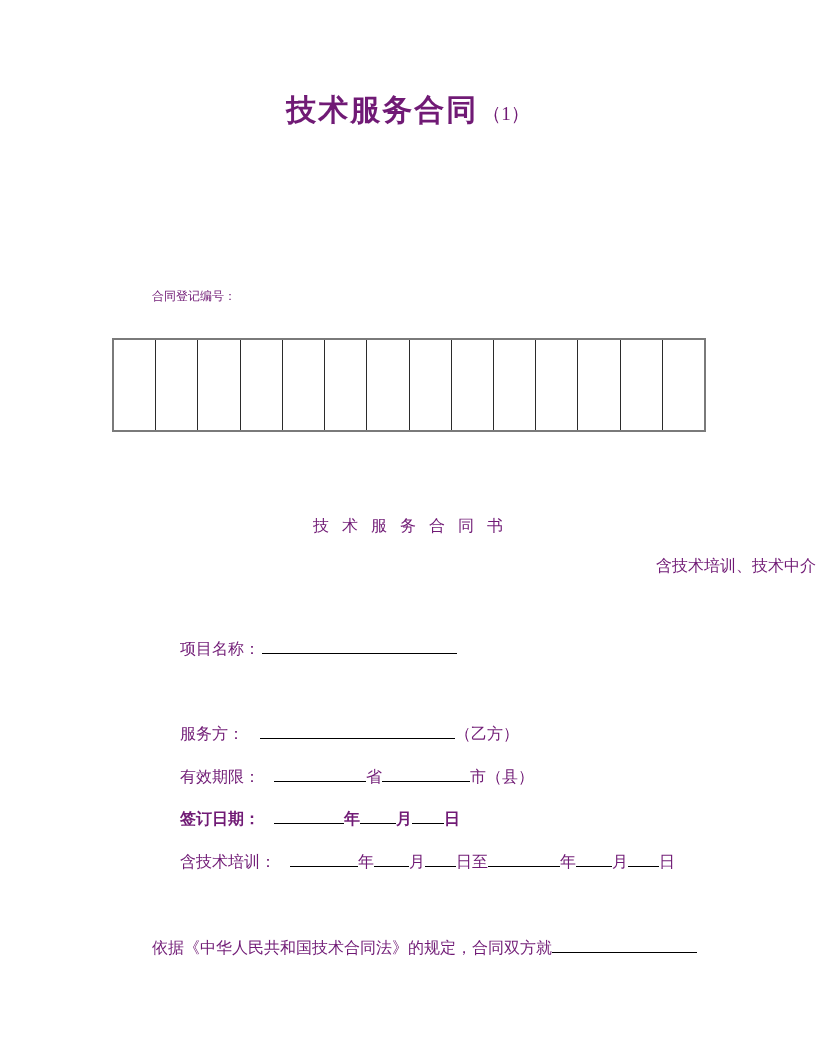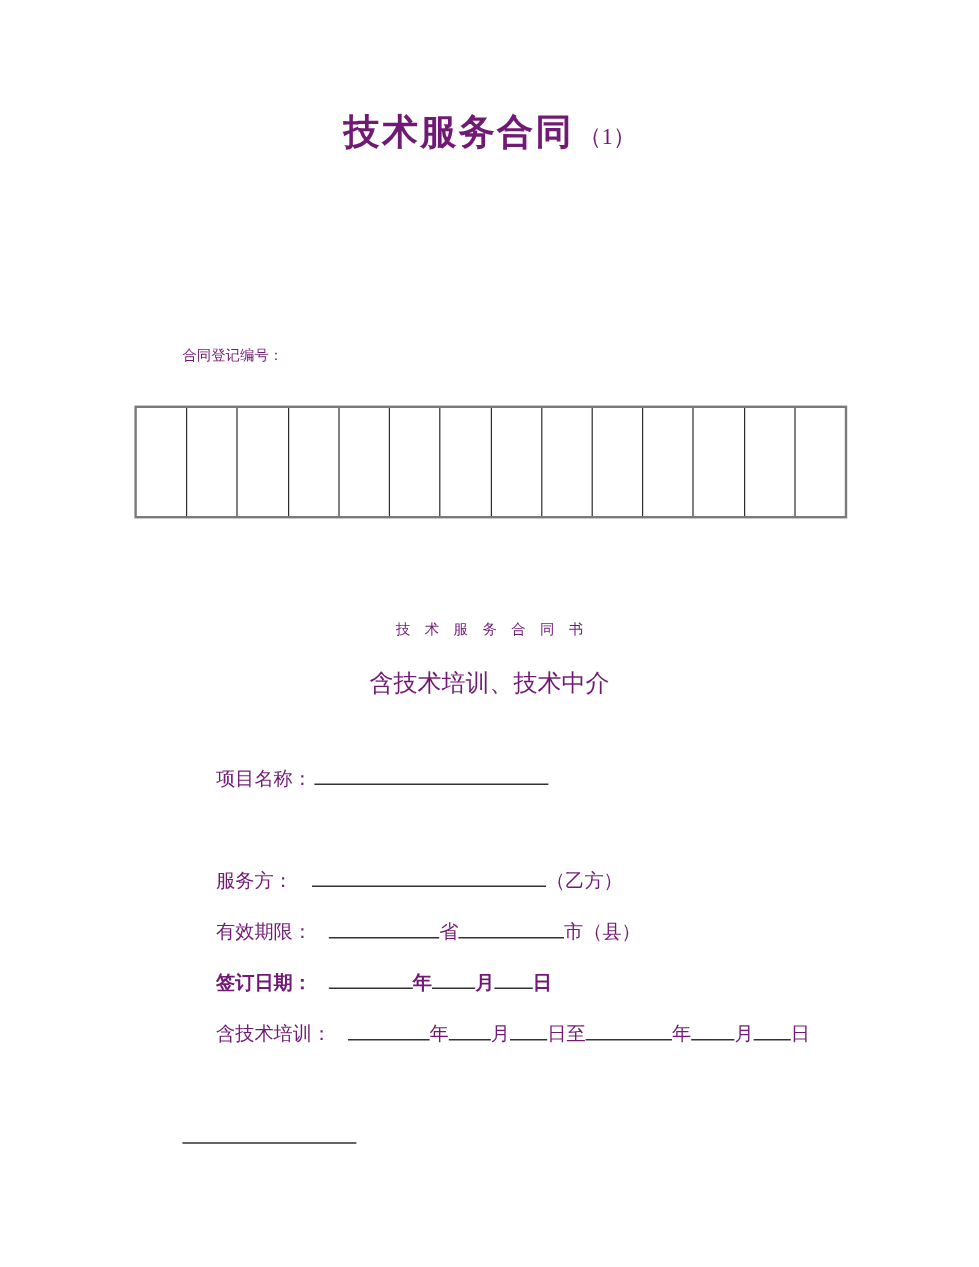--- a/index.html
+++ b/index.html
@@ -64,31 +64,31 @@
   }
   .reg-cell:first-child { border-left: none; }
 
   
   .heading {
     position: absolute;
     top: 516px;
     left: 0;
     width: 100%;
     text-align: center;
-    font-size: 12px;
+    font-size: 16px;
     word-spacing: 9px;
     white-space: nowrap;
   }
   .subheading {
     position: absolute;
     top: 556px;
     left: 0;
     width: 100%;
-    text-align: center;
-    font-size: 20px;
+    text-align: right;
+    font-size: 16px;
     white-space: nowrap;
   }
 
   
   .form-row {
     position: absolute;
     left: 152px;
     font-size: 16px;
     white-space: nowrap;
     line-height: 20px;
@@ -165,16 +165,16 @@
 
   <div class="form-row row-date">
     <span>签订日期：</span><span class="u" style="width:70px; margin-left:14px;"></span><span>年</span><span class="u" style="width:36px;"></span><span>月</span><span class="u" style="width:32px;"></span><span>日</span>
   </div>
 
   <div class="form-row row-validity">
     <span>含技术培训：</span><span class="u" style="width:68px; margin-left:14px;"></span><span>年</span><span class="u" style="width:35px;"></span><span>月</span><span class="u" style="width:31px;"></span><span>日至</span><span class="u" style="width:72px;"></span><span>年</span><span class="u" style="width:36px;"></span><span>月</span><span class="u" style="width:31px;"></span><span>日</span>
   </div>
 
   <div class="footer-clause">
-    <span class="u" style="width:145px;"></span>
+    <span>依据《中华人民共和国技术合同法》的规定，合同双方就</span><span class="u" style="width:145px;"></span>
   </div>
 
 </div>
 
 </body></html>

